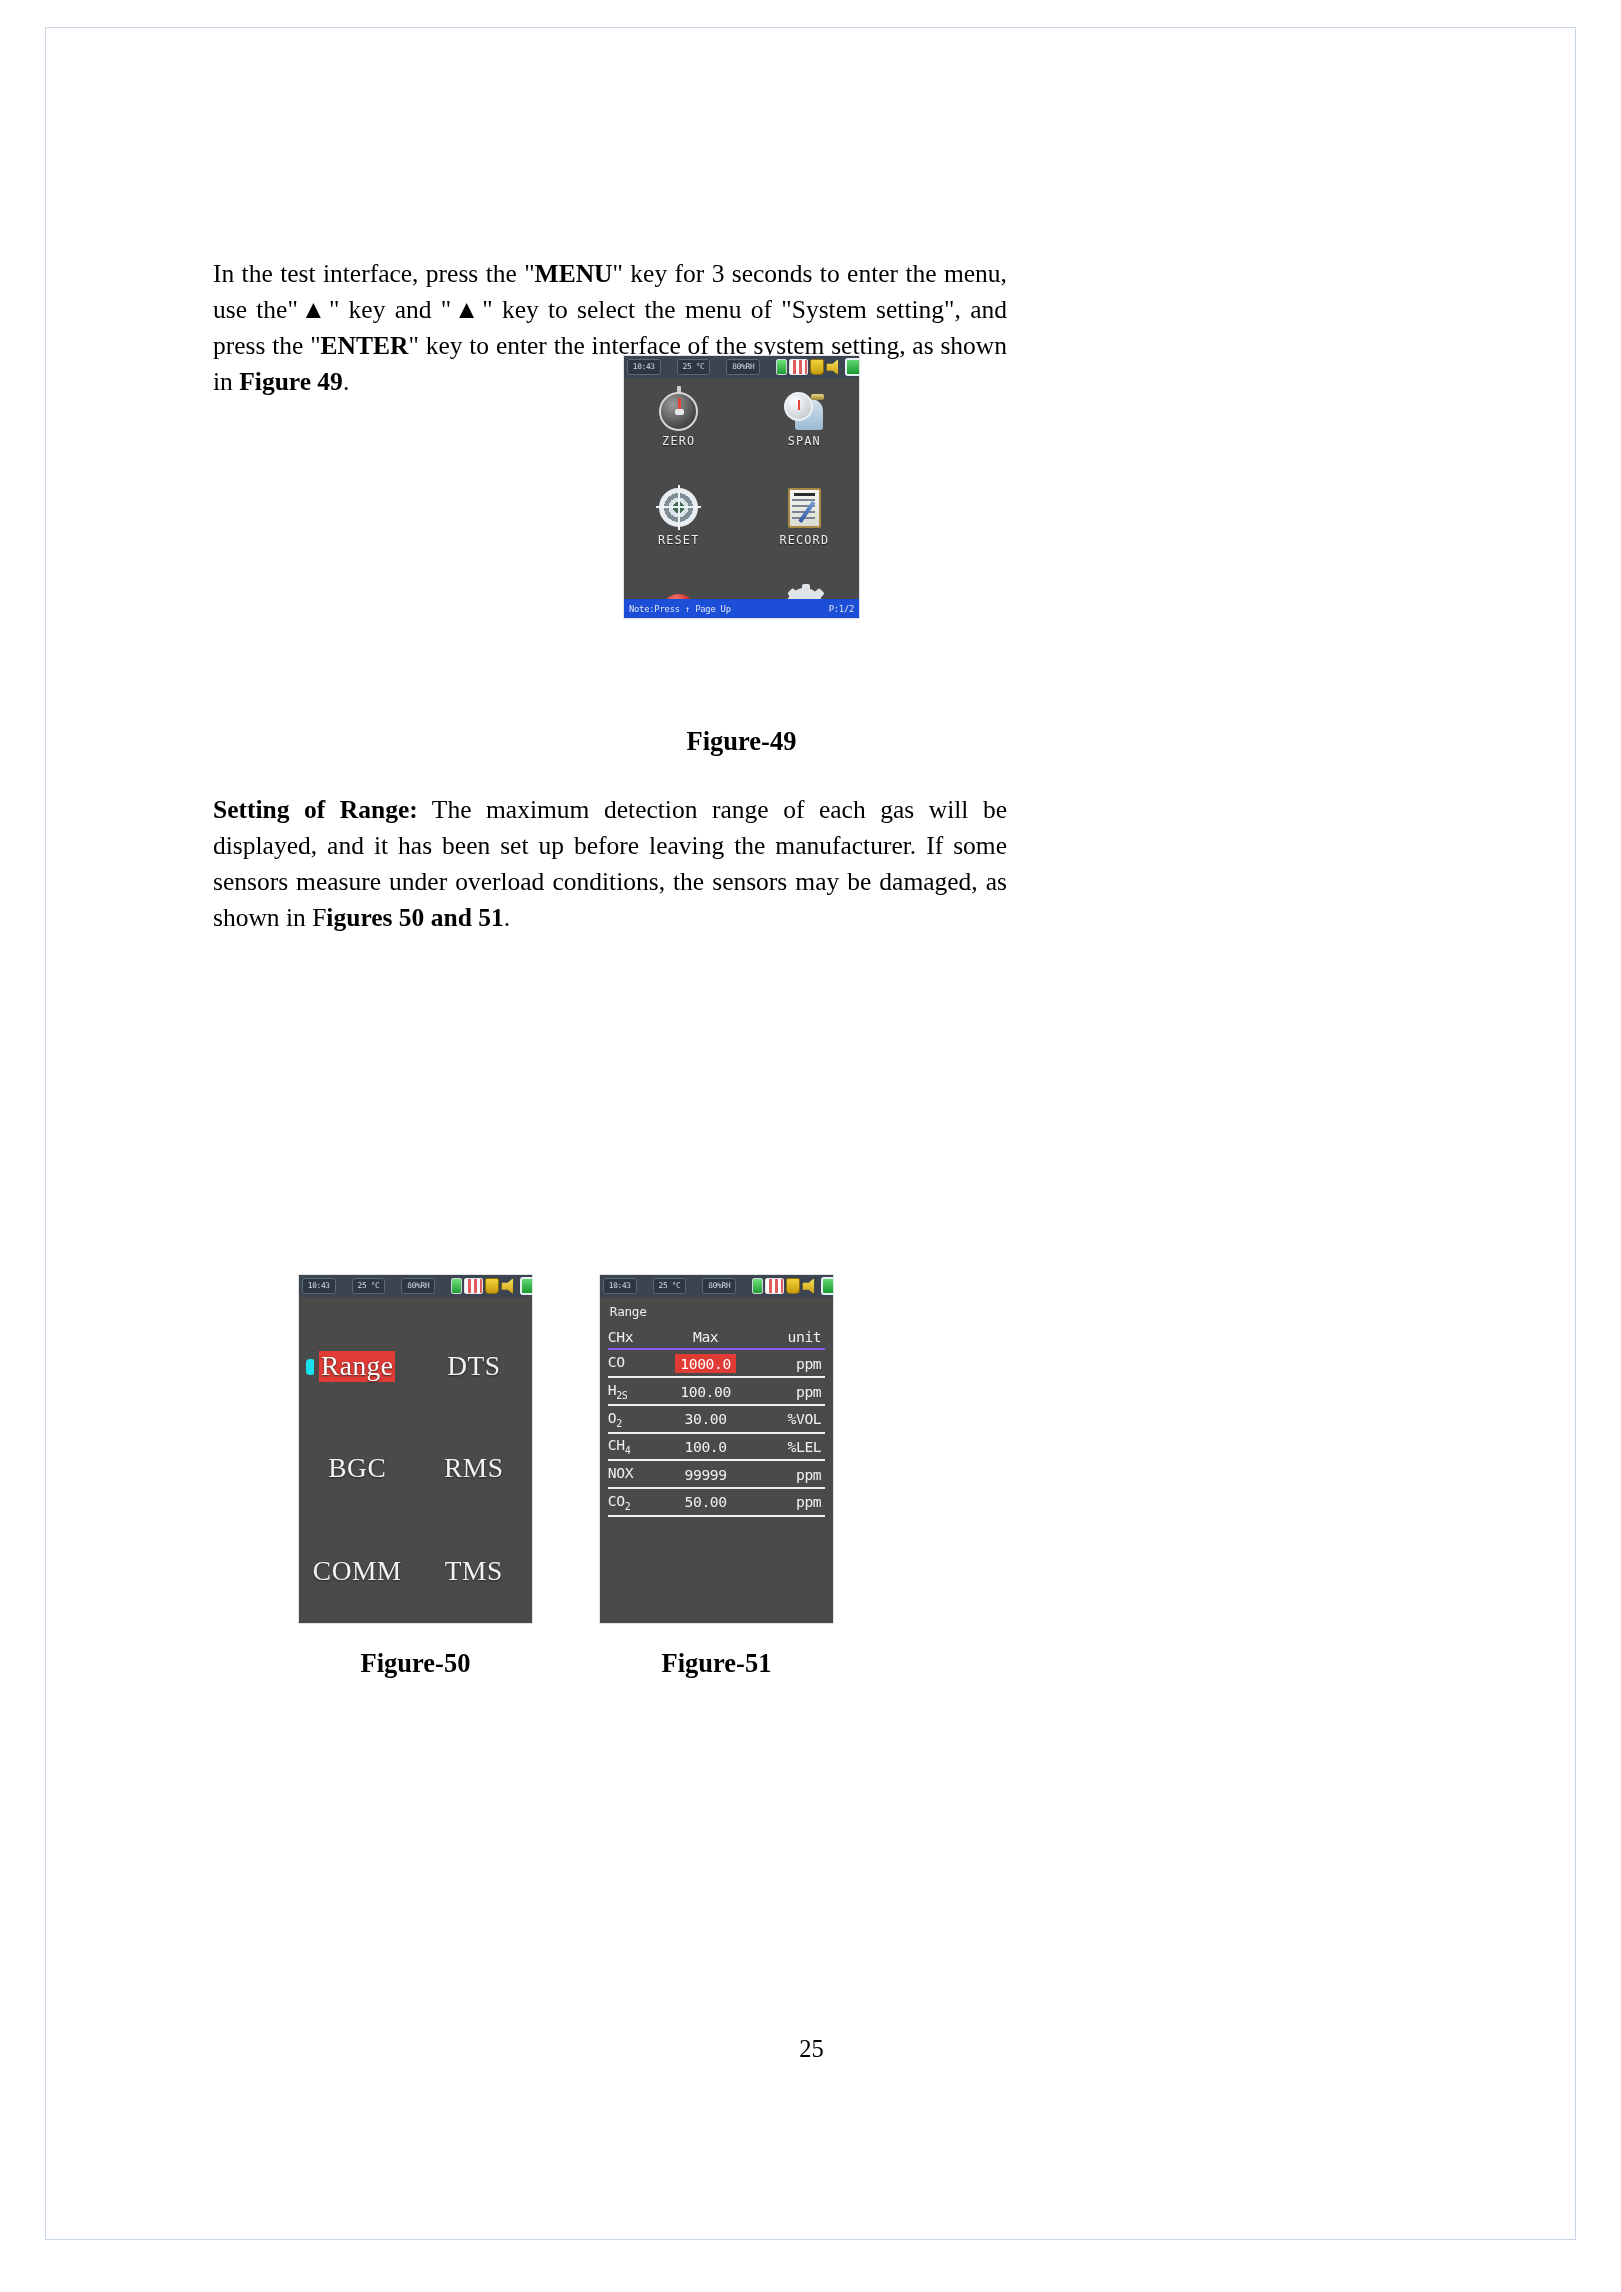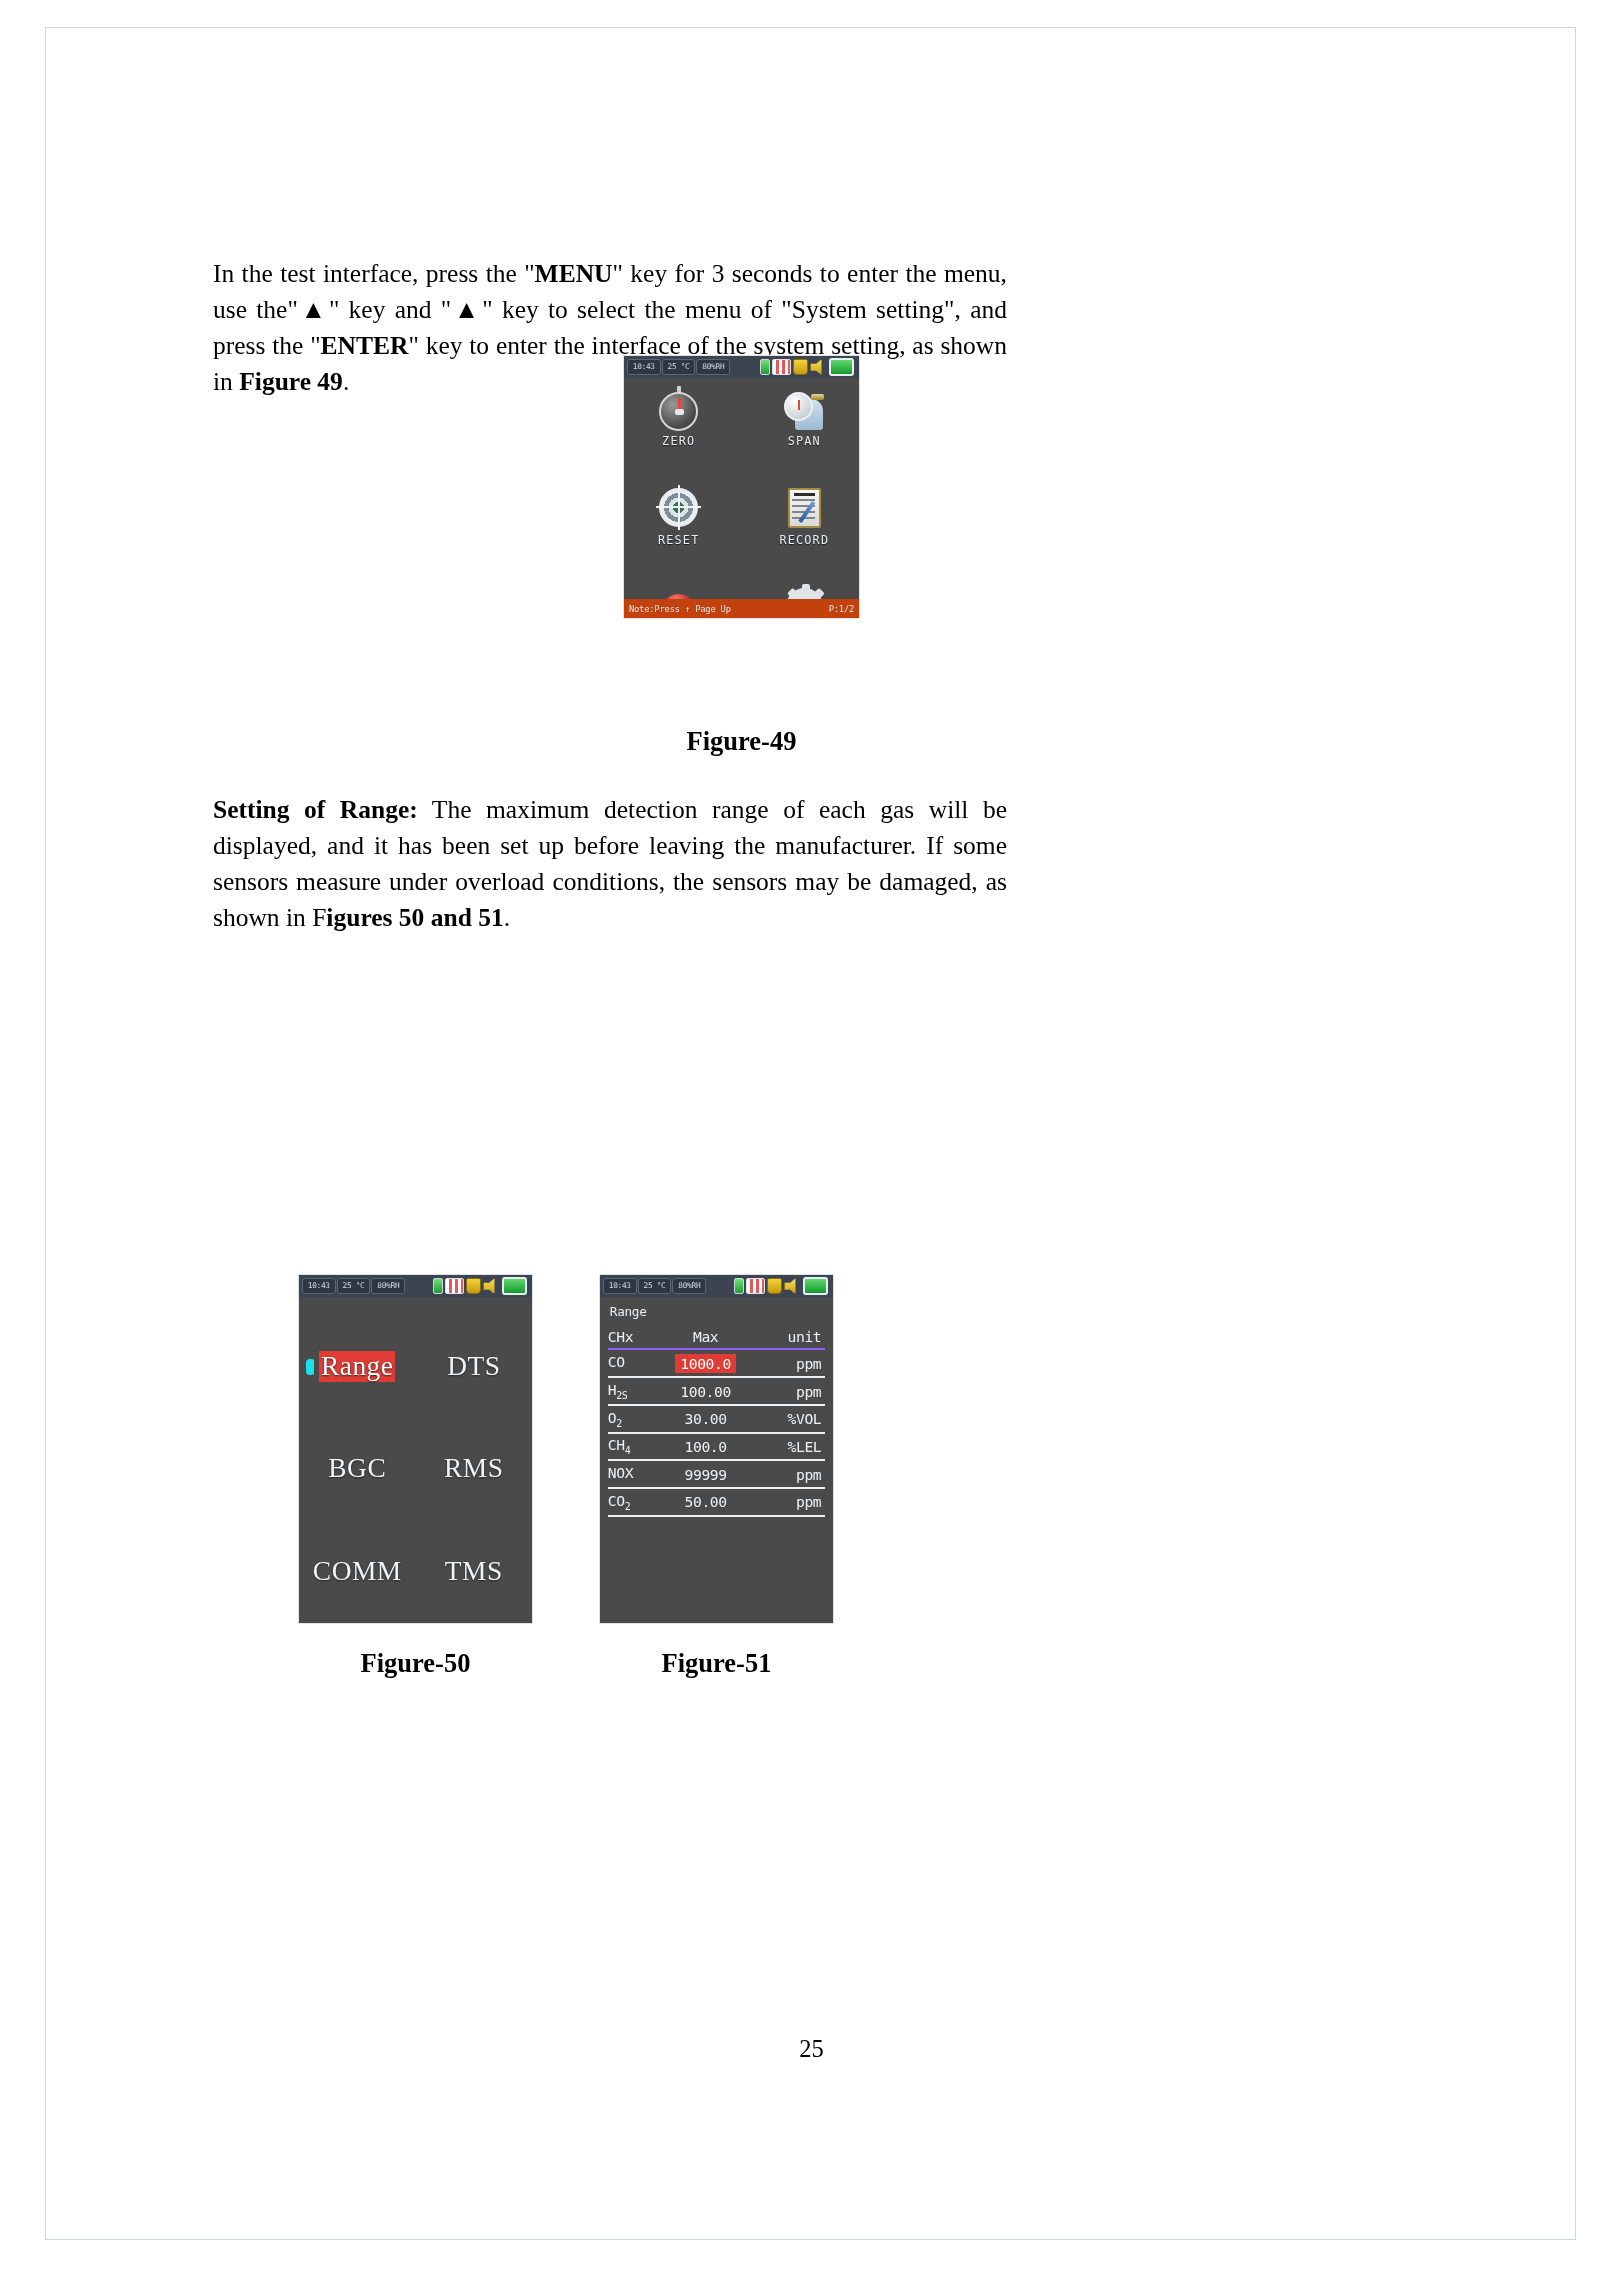--- a/index.html
+++ b/index.html
@@ -102,21 +102,21 @@
     box-shadow: 0 0 0 1px #dfe3e6;
     font-family: "DejaVu Sans Mono", monospace;
     overflow: hidden;
   }
   .statusbar {
     height: 21.6px;
     background: #3b4450;
     display: flex;
     align-items: center;
     padding: 0 2.9px;
-    gap: 1px;
+    gap: 16px;
     box-sizing: border-box;
   }
   .sb-chip {
     background: #2d3742;
     border: 1px solid #5b6775;
     border-radius: 2.9px;
     color: #d7dde4;
     font-size: 7.8px;
     line-height: 1;
     padding: 2.9px 4.9px;
@@ -299,21 +299,21 @@
   }
   .icon-system .hole {
     position: absolute; left: 16.7px; top: 16.7px; width: 11.8px; height: 11.8px;
     border-radius: 50%; background: #6f7b84;
   }
   .footerbar {
     position: absolute;
     left: 0; bottom: 0;
     width: 100%;
     height: 19.6px;
-    background: #c2410c;
+    background: #1d4ed8;
     display: flex;
     align-items: center;
     justify-content: space-between;
     padding: 0 4.9px;
     box-sizing: border-box;
     color: #dfe6ec;
     font-size: 8.8px;
     font-family: "DejaVu Sans Mono", monospace;
     letter-spacing: -0.2px;
   }

